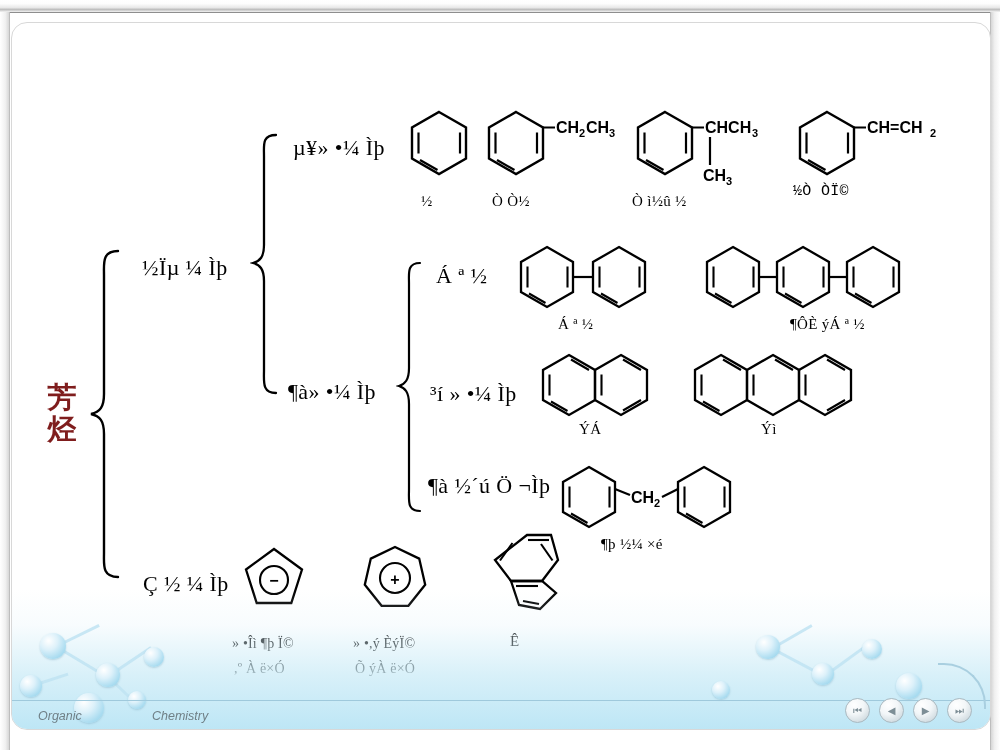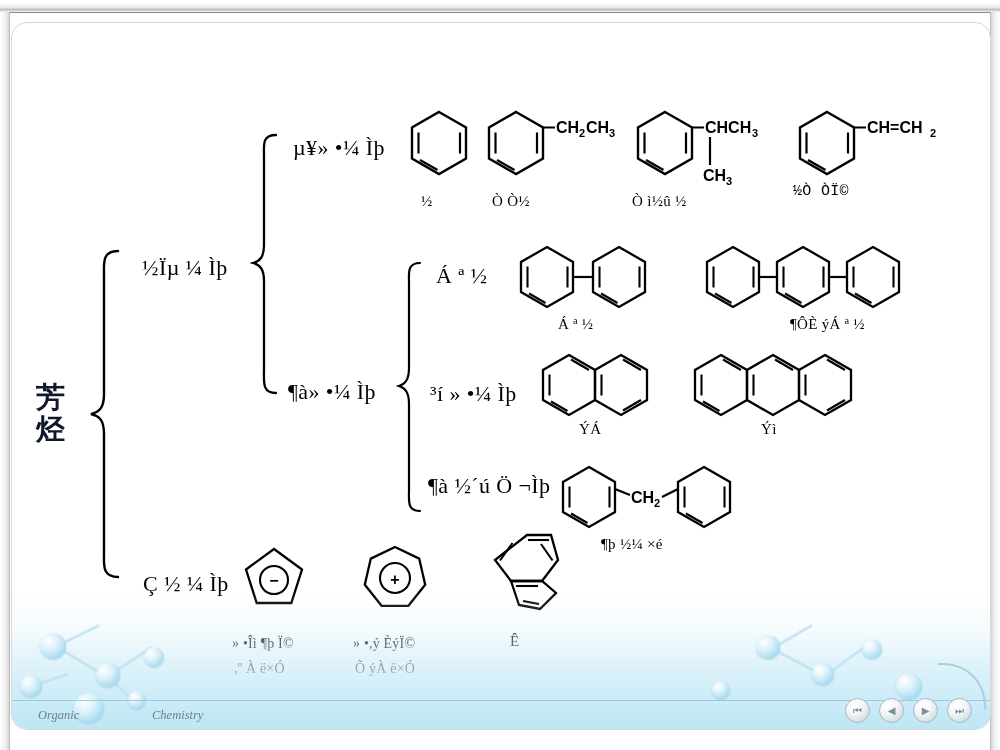--- a/index.html
+++ b/index.html
@@ -40,21 +40,21 @@
   }
   .molband .stick{position:absolute;background:#bfe3f2;height:3px;transform-origin:left center;opacity:.85;}
   .molband .node{position:absolute;border-radius:50%;
     background:radial-gradient(circle at 33% 30%,#ffffff 0%,#ddf1fa 36%,#aadcf0 72%,#8ecde6 100%);
     box-shadow:0 1px 2px rgba(120,170,195,.45);}
   .footerline{
     position:absolute;left:0;bottom:28px;width:978px;height:1px;background:#9fc9dc;
   }
   .footer-txt{
     position:absolute;bottom:6px;font-style:italic;font-size:12.5px;color:#6f7f86;
-    font-family:Liberation Serif, serif;
+    font-family:Liberation Sans, sans-serif;
   }
   .footer-org{left:26px;}
   .footer-chem{left:140px;}
   
   .navwrap{position:absolute;right:18px;bottom:6px;display:flex;gap:9px;align-items:center;}
   .navbtn{
     width:23px;height:23px;border-radius:50%;
     background:radial-gradient(circle at 36% 26%,#ffffff 0%,#f2f6f8 42%,#d3dde2 78%,#b9c6cc 100%);
     border:1px solid #a9b8bf;
     display:flex;align-items:center;justify-content:center;
@@ -66,21 +66,22 @@
     border-top-right-radius:42px;border-left:none;border-bottom:none;
   }
   
   .lab{
     position:absolute;white-space:nowrap;color:#000;
     font-family:"Liberation Serif",serif;
   }
   .title-cn{
     position:absolute;left:24px;top:358px;width:52px;
     font-family:"DejaVu Sans",sans-serif;
-    font-size:29px;font-weight:bold;line-height:1.12;color:#0f172a;
+    font-size:29px;font-weight:bold;line-height:1.12;color:#7f1d1d;
+    text-align:center;
   }
   .mojib{font-size:22px;letter-spacing:.4px;}
   .mojib-sm{font-size:15px;letter-spacing:.3px;}
   .mojib-xs{font-size:14px;letter-spacing:.2px;}
   
   .brace{
     position:absolute;
     font-family:"DejaVu Sans",sans-serif;
     color:#000;line-height:1;
     transform-origin:center center;

